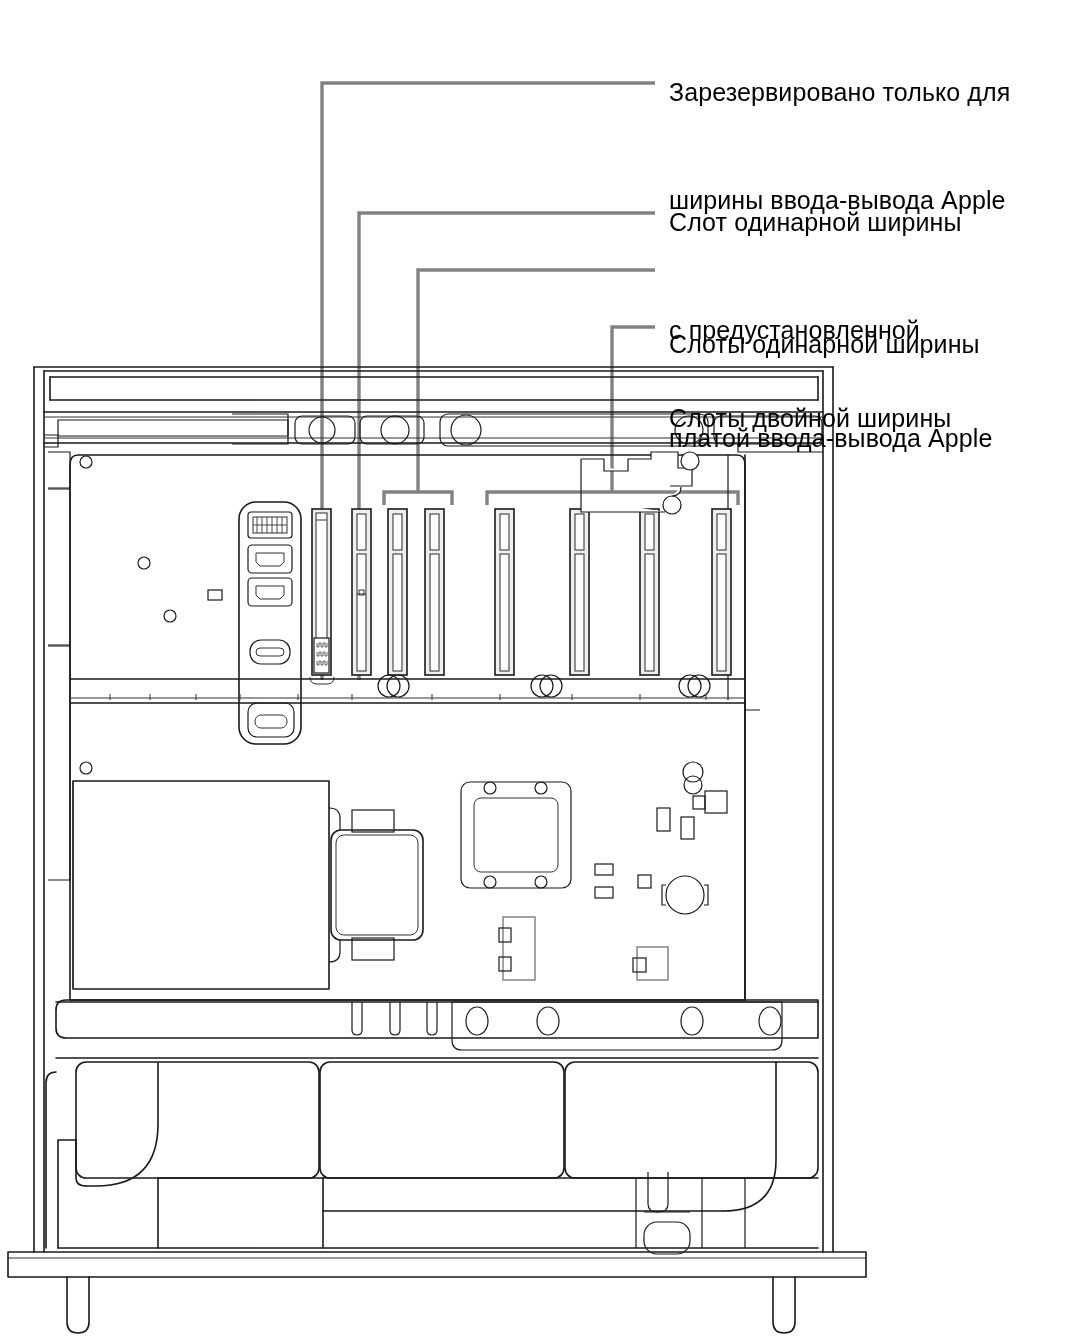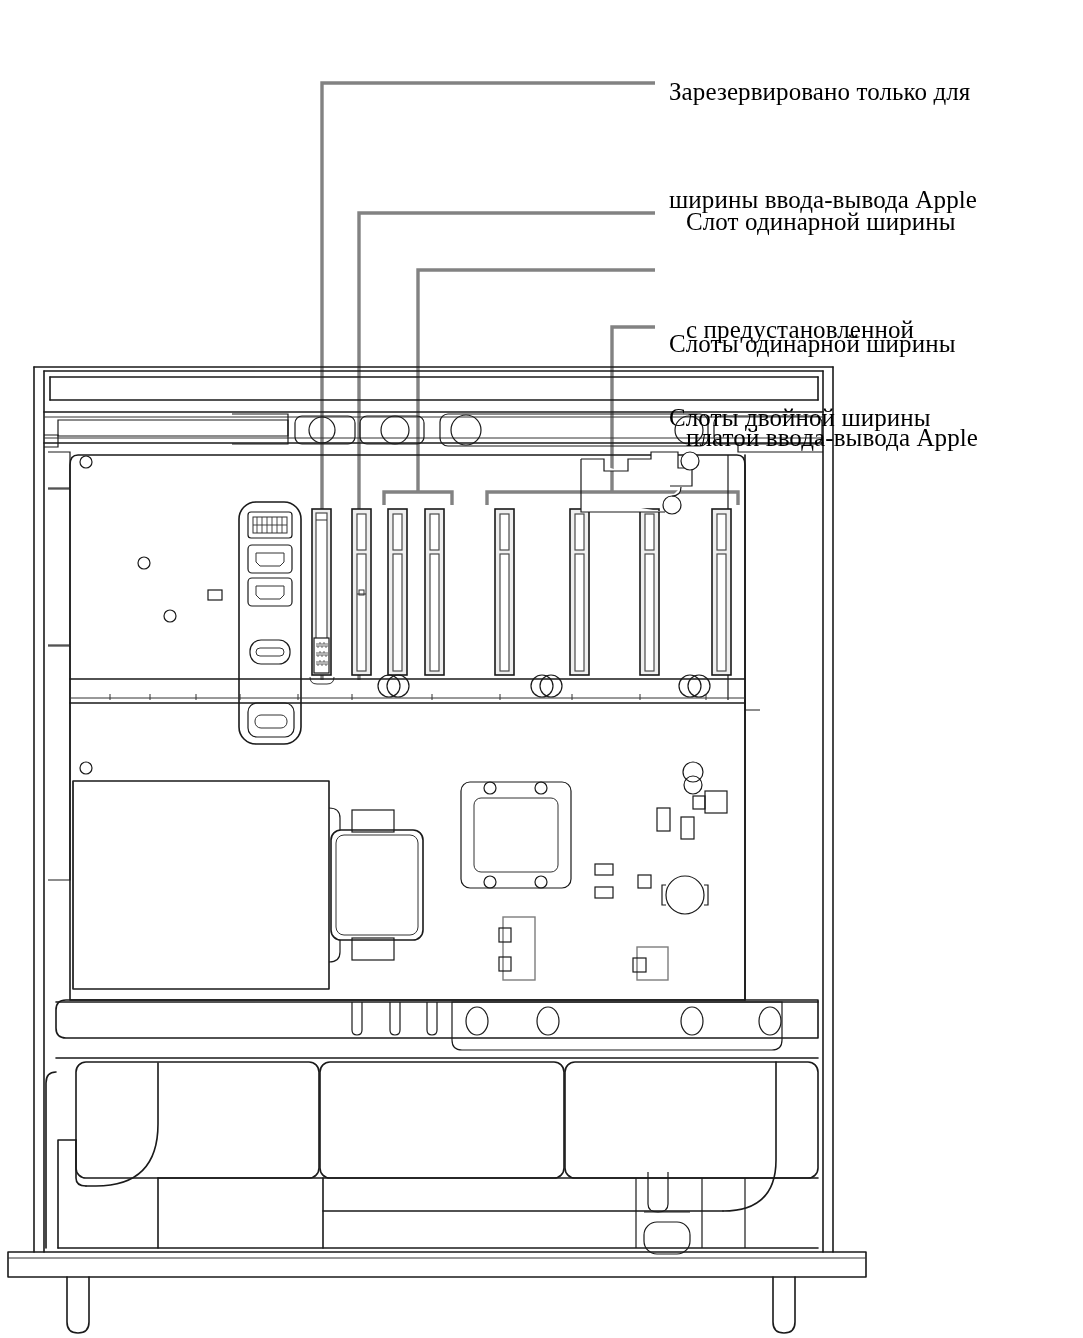--- a/index.html
+++ b/index.html
@@ -3,21 +3,21 @@
 <meta charset="utf-8">
 <style>
   html,body{margin:0;padding:0;background:#ffffff;}
   body{
     width:1083px;height:1338px;
     font-family:"Liberation Sans","DejaVu Sans",sans-serif;
     color:#000;
     overflow:hidden;
     position:relative;
   }
-  #stage{position:absolute;left:0;top:0;width:885px;height:1338px;font-family:Liberation Serif, serif;}
+  #stage{position:absolute;left:0;top:0;width:885px;height:1338px;}
   svg#diagram{position:absolute;left:0;top:0;width:1083px;height:1338px;display:block;}
   .lbl{
     position:absolute;
     font-size:25px;
     line-height:36px;
     letter-spacing:0.1px;
     color:#000;
     white-space:pre;
     font-weight:400;
   }
@@ -338,21 +338,21 @@
       <path class="ln" d="M58 1248 L818 1248"></path>
     </g>
 
   </svg>
 
   <div class="lbl" style="left:669px; top:2px;">
     <span>Зарезервировано только для</span>
     <span>ширины ввода-вывода Apple</span>
   </div>
 
-  <div class="lbl" style="left:669px; top:132px;margin-left:17px;">
+  <div class="lbl" style="left:669px; top:132px;">
     <span>Слот одинарной ширины</span>
     <span>с предустановленной</span>
     <span>платой ввода-вывода Apple</span>
   </div>
 
   <div class="lbl" style="left:669px; top:254px;">
     <span>Слоты одинарной ширины</span>
   </div>
 
   <div class="lbl" style="left:669px; top:328px;">

